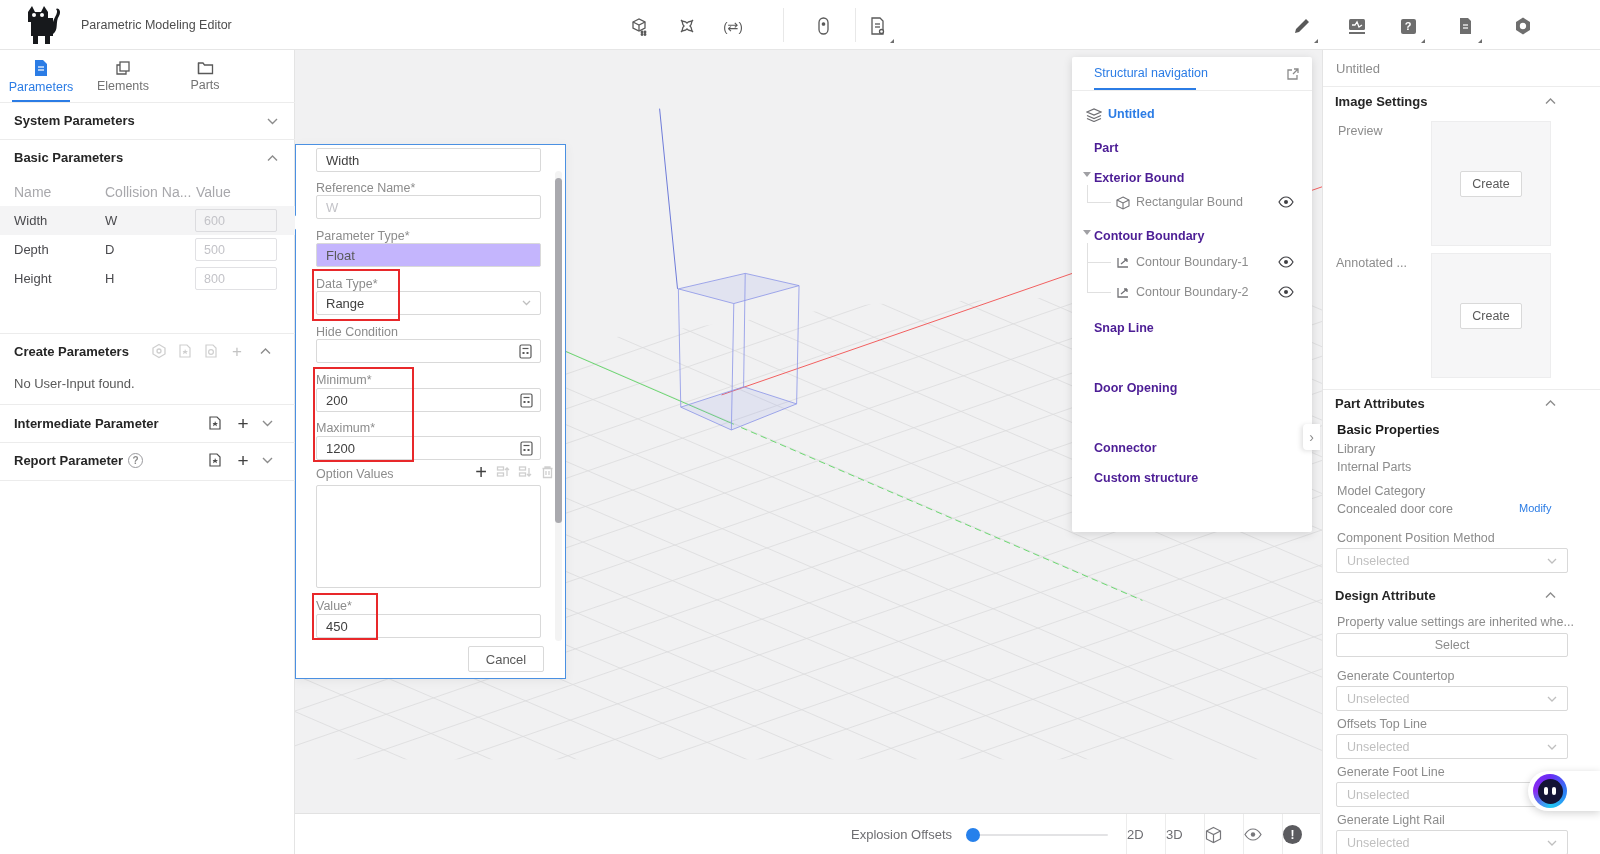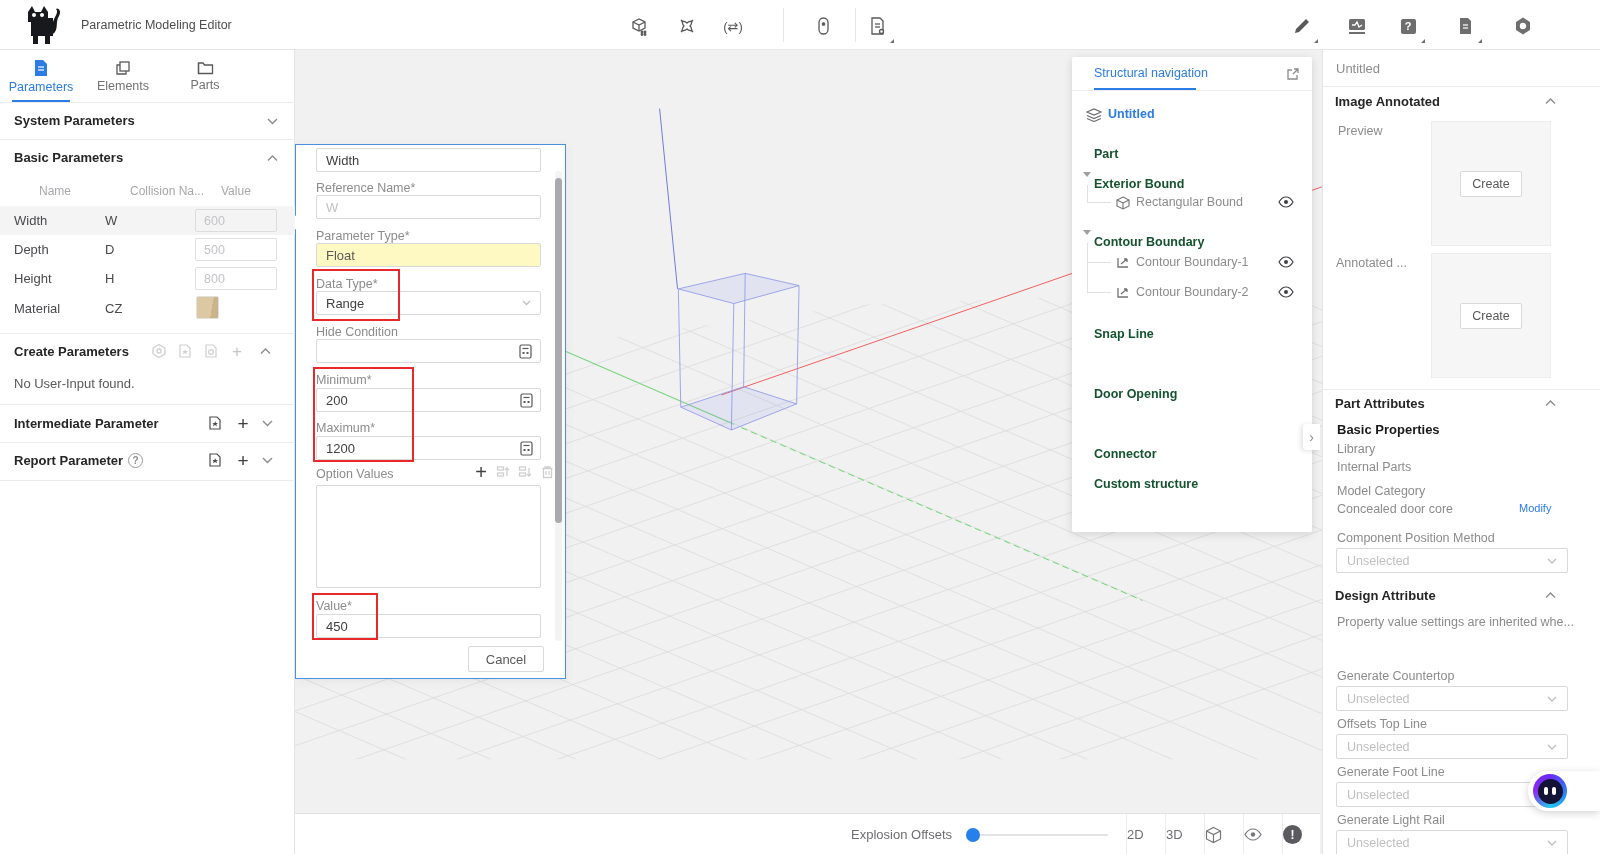--- a/index.html
+++ b/index.html
@@ -22,21 +22,21 @@
   .sidebar { position:absolute; left:0; top:50px; width:295px; height:804px; background:#fff;
     border-right:1px solid #e4e4e4; z-index:25; }
   .tabs { position:absolute; left:0; top:0; width:246px; height:52px; display:flex;justify-content:space-between; }
   .tab { flex:1; display:flex; flex-direction:column; align-items:center; justify-content:center;
     gap:3px; cursor:pointer; color:#737373; font-size:12.5px; position:relative; }
   .tab.active { color:#2b7ce5; }
   .tab.active .tab-underline { position:absolute; left:12px; right:12px; bottom:0; height:2px; background:#2b7ce5; }
   .divider { position:absolute; left:0; width:295px; height:1px; background:#ececec; }
   .sec-head { position:absolute; left:14px; font-size:13px; font-weight:600; color:#262626; }
   .chev { width:11px; height:7px; }
-  .table-hd { position:absolute; font-size:12px; color:#a8a8ac;margin-left:25px; }
+  .table-hd { position:absolute; font-size:14px; color:#a8a8ac; }
   .p-row { position:absolute; left:0; width:295px; height:29px; }
   .p-row.hl { background:#f4f4f5; }
   .cell-name { position:absolute; left:14px; top:7px; color:#4a4a4e; }
   .cell-ref  { position:absolute; left:105px; top:7px; color:#4a4a4e; }
   .val-input { position:absolute; left:195px; top:3px; width:82px; height:23px; border:1px solid #e1e1e4;
     border-radius:2px; background:#fff; color:#c3c3c8; font-size:12.5px; padding:0 8px;
     font-family:inherit; }
   .val-input.dis { background:#f4f4f5; border-color:#dcdcdf; }
   .swatch { position:absolute; left:196px; top:3px; width:23px; height:23px; border:1px solid #e0e0e0;
     border-radius:2px; cursor:pointer; }
@@ -52,40 +52,40 @@
 
   
   .dialog { position:absolute; left:295px; top:144px; width:271px; height:535px; background:#fff;
     border:1px solid #4a90e2; z-index:12; box-shadow:0 2px 10px rgba(0,0,0,.06); }
   .dlg-arrow { position:absolute; left:-7px; top:72px; width:11px; height:11px; background:#fff;
     border-left:1px solid #4a90e2; border-bottom:1px solid #4a90e2; transform:rotate(45deg); }
   .dlg-label { position:absolute; left:20px; font-size:12.5px; color:#8c8c8c; }
   .dlg-input { position:absolute; left:20px; width:225px; height:24px; border:1px solid #d9d9d9;
     border-radius:2px; padding:0 9px; font-size:13px; color:#404040; background:#fff; font-family:inherit; }
   .dlg-input::placeholder { color:#c3c3c8; }
-  .dlg-input.dis { background:#fef9c3; color:#595959; }
+  .dlg-input.dis { background:#c4b5fd; color:#595959; }
   .calc-ic { position:absolute; width:13px; height:15px; }
   .red-box { position:absolute; border:2px solid #e8282a; z-index:3; pointer-events:none; }
   .opt-icons { position:absolute; display:flex; gap:4px; align-items:center; }
   .dlg-textarea { position:absolute; left:20px; top:340px; width:225px; height:103px;
     border:1px solid #d9d9d9; border-radius:2px; resize:none; font-family:inherit; }
   .cancel-btn { position:absolute; left:172px; top:501px; width:76px; height:26px; border:1px solid #d9d9d9;
     border-radius:2px; background:#fff; color:#595959; font-size:13px; display:flex; align-items:center;
     justify-content:center; cursor:pointer; }
   .dlg-scroll { position:absolute; right:3px; top:26px; width:7px; height:470px; background:#f3f3f3; border-radius:4px; }
   .dlg-thumb { position:absolute; left:0; top:7px; width:7px; height:345px; background:#a9a9ae; border-radius:4px; }
 
   
   .nav-panel { position:absolute; left:1072px; top:57px; width:240px; height:475px; background:#fff;
     border-radius:2px; box-shadow:0 2px 10px rgba(0,0,0,.13); z-index:14; }
   .nav-title { position:absolute; left:22px; top:9px; font-size:12.5px; color:#2b7ce5; cursor:pointer; }
   .nav-underline { position:absolute; left:22px; top:31px; width:102px; height:2px; background:#2b7ce5; }
   .nav-divider { position:absolute; left:0; top:33px; width:240px; height:1px; background:#ececec; }
   .tree-row { position:absolute; left:0; width:240px; height:28px; cursor:pointer; }
-  .t-bold { position:absolute; top:16px; font-size:12.5px; font-weight:700; color:#14532d; }
+  .t-bold { position:absolute; top:10px; font-size:12.5px; font-weight:700; color:#4c1d95; }
   .t-gray { position:absolute; top:6px; font-size:12.5px; color:#8c8c8c; }
   .t-blue { position:absolute; top:6px; font-size:12.5px; font-weight:700; color:#2b7ce5; }
   .caret-down { position:absolute; left:11px; top:11px; width:0; height:0;
     border-left:4px solid transparent; border-right:4px solid transparent; border-top:5px solid #a0a0a4; }
   .eye-btn { position:absolute; left:206px; top:7px; cursor:pointer; }
   .tree-line { position:absolute; border-color:#e0e0e0 !important; }
 
   
   .right-panel { position:absolute; left:1322px; top:50px; width:278px; height:804px; background:#fff;
     border-left:1px solid #e4e4e4; z-index:20; overflow:hidden; }
@@ -352,25 +352,20 @@
     <div class="p-row" style="top:185px">
       <span class="cell-name">Depth</span>
       <span class="cell-ref">D</span>
       <input class="val-input" value="500" style="">
     </div>
     <div class="p-row" style="top:214px">
       <span class="cell-name">Height</span>
       <span class="cell-ref">H</span>
       <input class="val-input" value="800" style="">
     </div>
-    <div class="p-row" style="top:243px;height:31px">
-      <span class="cell-name" style="top:8px">Material</span>
-      <span class="cell-ref" style="top:8px">CZ</span>
-      <span class="swatch" style="background:linear-gradient(100deg,#dcc9a3 68%,#c9b48b 68%)"></span>
-    </div>
 
     <div class="divider" style="top:283px"></div>
 
     <div>
       <div class="sec-head" style="top:294px">Create Parameters</div>
       <div class="abs" style="left:150px;top:292px;display:flex;gap:8px;align-items:center">
         <span class="mini-ic">
           <svg width="16" height="16" viewBox="0 0 16 16" fill="none" stroke="#cfcfcf" stroke-width="1.3">
             <path d="M8,1.5 L14,5 L14,11 L8,14.5 L2,11 L2,5 Z"></path>
               <circle cx="8" cy="8" r="2"></circle>
@@ -607,21 +602,21 @@
   </div>
 
   <div class="collapse-tab">
     <span>›</span>
   </div>
 
   <div class="right-panel">
     <div class="rp-label" style="left:13px;top:11px;font-size:13px">Untitled</div>
     <div class="rp-divider" style="top:36px"></div>
 
-    <div class="rp-bold" style="left:12px;top:44px">Image Annotated</div>
+    <div class="rp-bold" style="left:12px;top:44px">Image Settings</div>
     <svg class="rp-chev chev" style="top:48px" viewBox="0 0 11 7">
       <polyline points="1,5.5 5.5,1 10,5.5" fill="none" stroke="#8c8c8c" stroke-width="1.4"></polyline>
       </svg>
 
     <div class="rp-label" style="left:15px;top:74px">Preview</div>
     <div class="img-box" style="top:71px">
       <div class="create-btn">Create</div>
     </div>
 
     <div class="rp-label" style="left:13px;top:206px">Annotated ...</div>
@@ -649,20 +644,21 @@
         <polyline points="1,1 5,5 9,1" fill="none" stroke="#bfbfbf" stroke-width="1.3"></polyline>
         </svg>
     </div>
 
     <div class="rp-bold" style="left:12px;top:538px">Design Attribute</div>
     <svg class="rp-chev chev" style="top:542px" viewBox="0 0 11 7">
       <polyline points="1,5.5 5.5,1 10,5.5" fill="none" stroke="#8c8c8c" stroke-width="1.4"></polyline>
       </svg>
 
     <div class="rp-label" style="left:14px;top:565px;width:250px;white-space:nowrap;overflow:hidden">Property value settings are inherited whe...</div>
+    <div class="select-btn" style="top:583px">Select</div>
 
     <div class="rp-label" style="left:14px;top:619px">Generate Countertop</div>
     <div class="rp-select" style="top:636px">
       <span>Unselected</span>
       <svg class="sel-caret" width="10" height="6" viewBox="0 0 10 6">
         <polyline points="1,1 5,5 9,1" fill="none" stroke="#bfbfbf" stroke-width="1.3"></polyline>
         </svg>
     </div>
 
     <div class="rp-label" style="left:14px;top:667px">Offsets Top Line</div>

